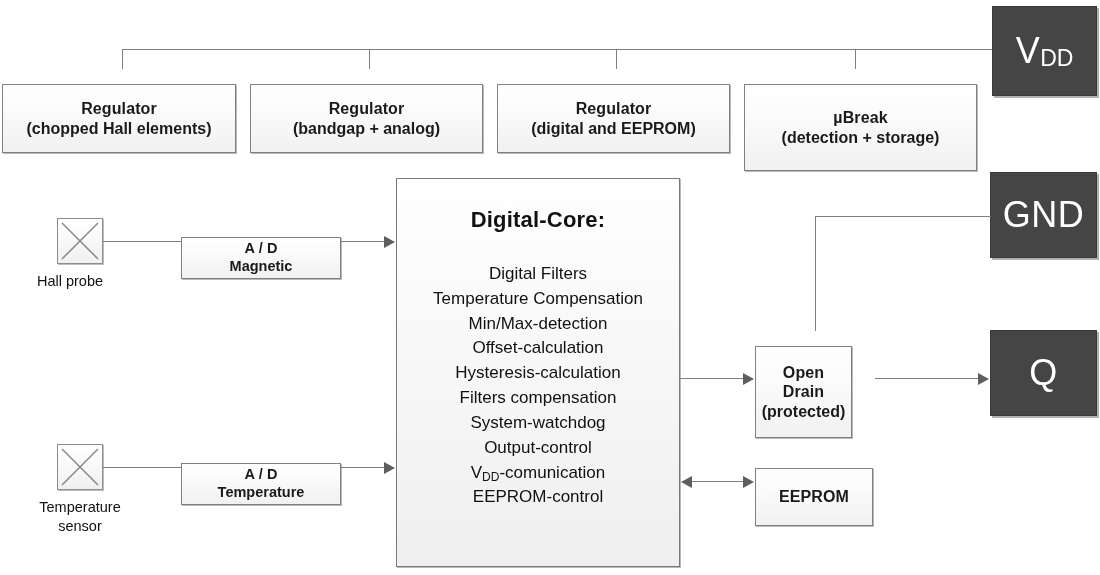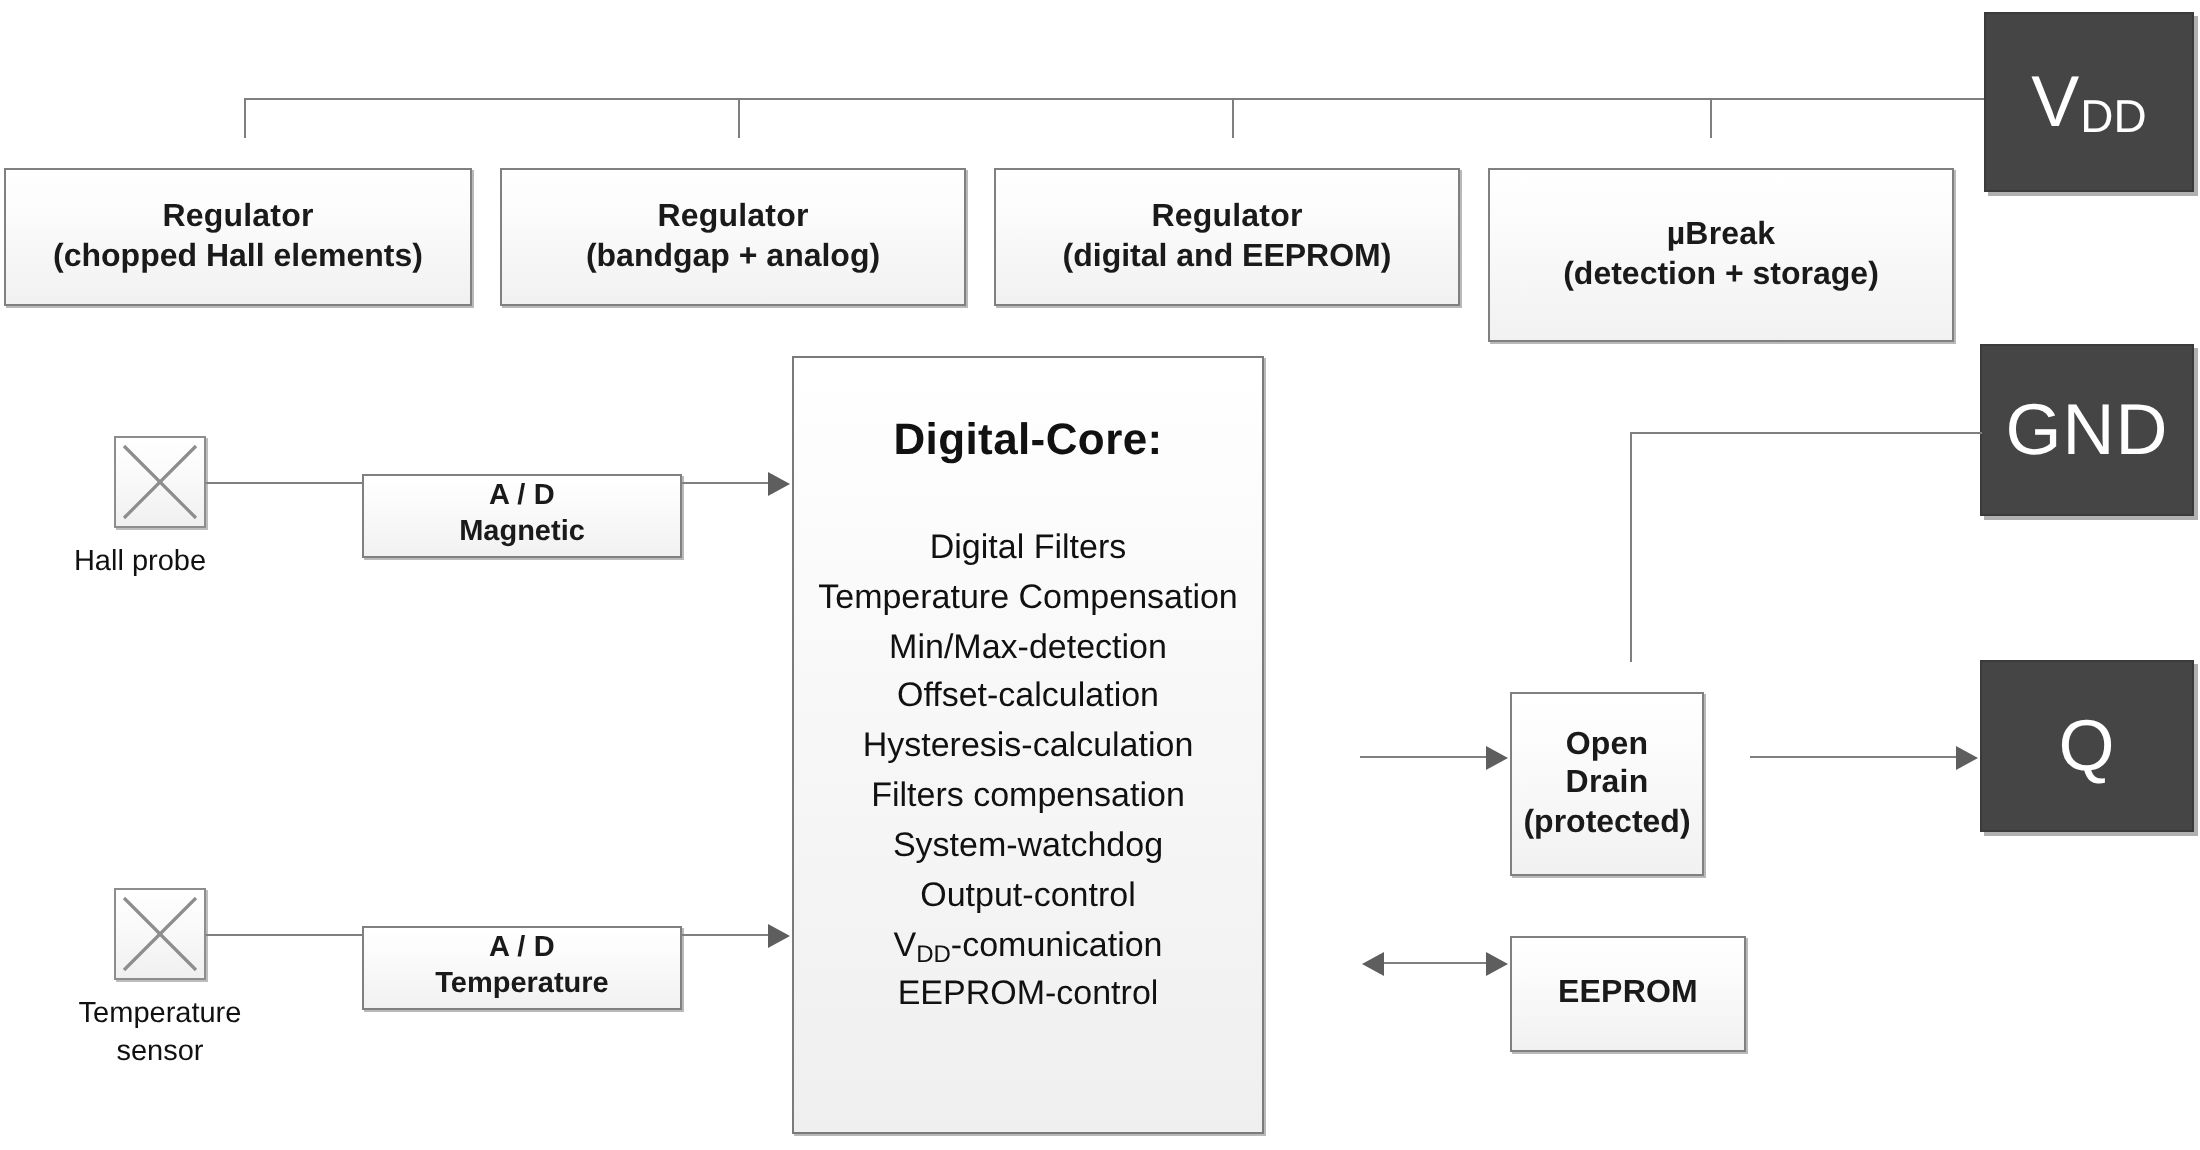--- a/index.html
+++ b/index.html
@@ -220,21 +220,21 @@
   <div class="wire-h" style="left:103px; top:467px; width:78px;"></div>
 
   <div class="box" style="left:181px; top:447px; width:160px; height:42px;">
     <div class="ttl" style="font-size:14.5px">A / D</div>
     <div class="sub" style="font-size:14.5px">Temperature</div>
   </div>
 
   <div class="wire-h" style="left:341px; top:467px; width:44px;"></div>
   <div class="arrow-r" style="left:384px; top:462px;"></div>
 
-  <div class="core" style="left:396px; top:178px; width:236px; height:389px;">
+  <div class="core" style="left:396px; top:178px; width:284px; height:389px;">
     <div class="core-title">Digital-Core:</div>
     <div class="core-list">
       <div>Digital Filters</div>
       <div>Temperature Compensation</div>
       <div>Min/Max-detection</div>
       <div>Offset-calculation</div>
       <div>Hysteresis-calculation</div>
       <div>Filters compensation</div>
       <div>System-watchdog</div>
       <div>Output-control</div>

